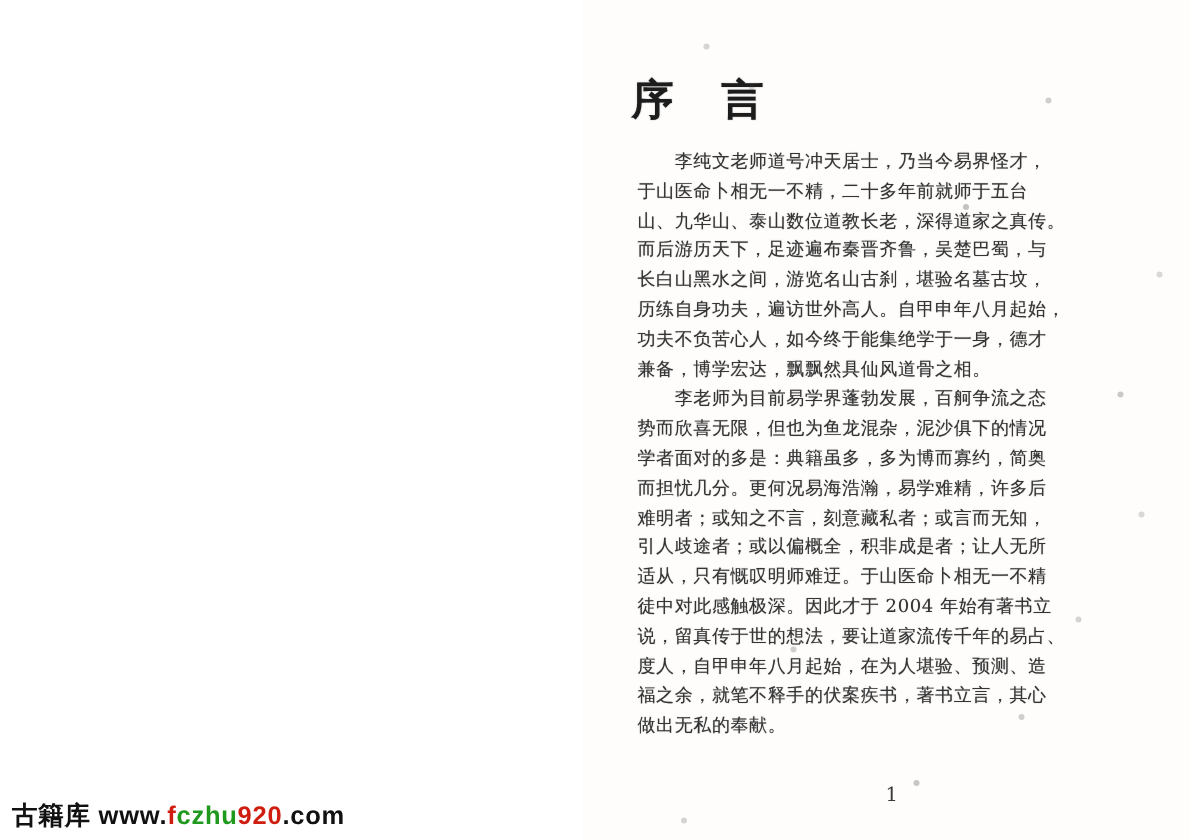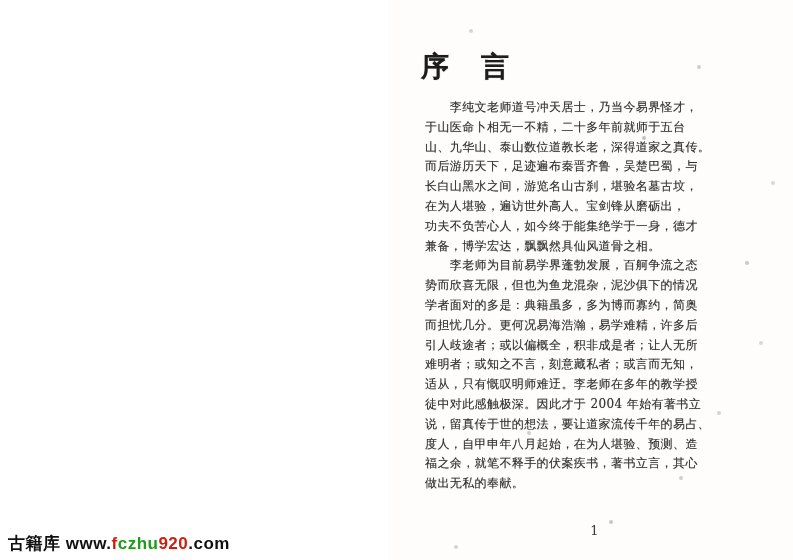--- a/index.html
+++ b/index.html
@@ -107,30 +107,30 @@
 
   <div class="right-page">
     <h1 class="title">序　言</h1>
 
     <div class="body-text">
         <div class="line">　　李纯文老师道号冲天居士，乃当今易界怪才，</div>
         <div class="line">于山医命卜相无一不精，二十多年前就师于五台</div>
         <div class="line">山、九华山、泰山数位道教长老，深得道家之真传。</div>
         <div class="line">而后游历天下，足迹遍布秦晋齐鲁，吴楚巴蜀，与</div>
         <div class="line">长白山黑水之间，游览名山古刹，堪验名墓古坟，</div>
-        <div class="line">在为人堪验，遍访世外高人。宝剑锋从磨砺出，</div>
+        <div class="line">历练自身功夫，遍访世外高人。自甲申年八月起始，</div>
         <div class="line">功夫不负苦心人，如今终于能集绝学于一身，德才</div>
         <div class="line">兼备，博学宏达，飘飘然具仙风道骨之相。</div>
         <div class="line">　　李老师为目前易学界蓬勃发展，百舸争流之态</div>
         <div class="line">势而欣喜无限，但也为鱼龙混杂，泥沙俱下的情况</div>
         <div class="line">学者面对的多是：典籍虽多，多为博而寡约，简奥</div>
         <div class="line">而担忧几分。更何况易海浩瀚，易学难精，许多后</div>
+        <div class="line">难明者；或知之不言，刻意藏私者；或言而无知，</div>
         <div class="line">引人歧途者；或以偏概全，积非成是者；让人无所</div>
-        <div class="line">难明者；或知之不言，刻意藏私者；或言而无知，</div>
-        <div class="line">适从，只有慨叹明师难迂。李老师在多年的教学授</div>
+        <div class="line">适从，只有慨叹明师难迂。于山医命卜相无一不精</div>
         <div class="line">徒中对此感触极深。因此才于 2004 年始有著书立</div>
         <div class="line">说，留真传于世的想法，要让道家流传千年的易占、</div>
         <div class="line">度人，自甲申年八月起始，在为人堪验、预测、造</div>
         <div class="line">福之余，就笔不释手的伏案疾书，著书立言，其心</div>
         <div class="line">做出无私的奉献。</div>
       </div>
 
     <div class="page-number">1</div>
 
     <div class="noise"></div>

